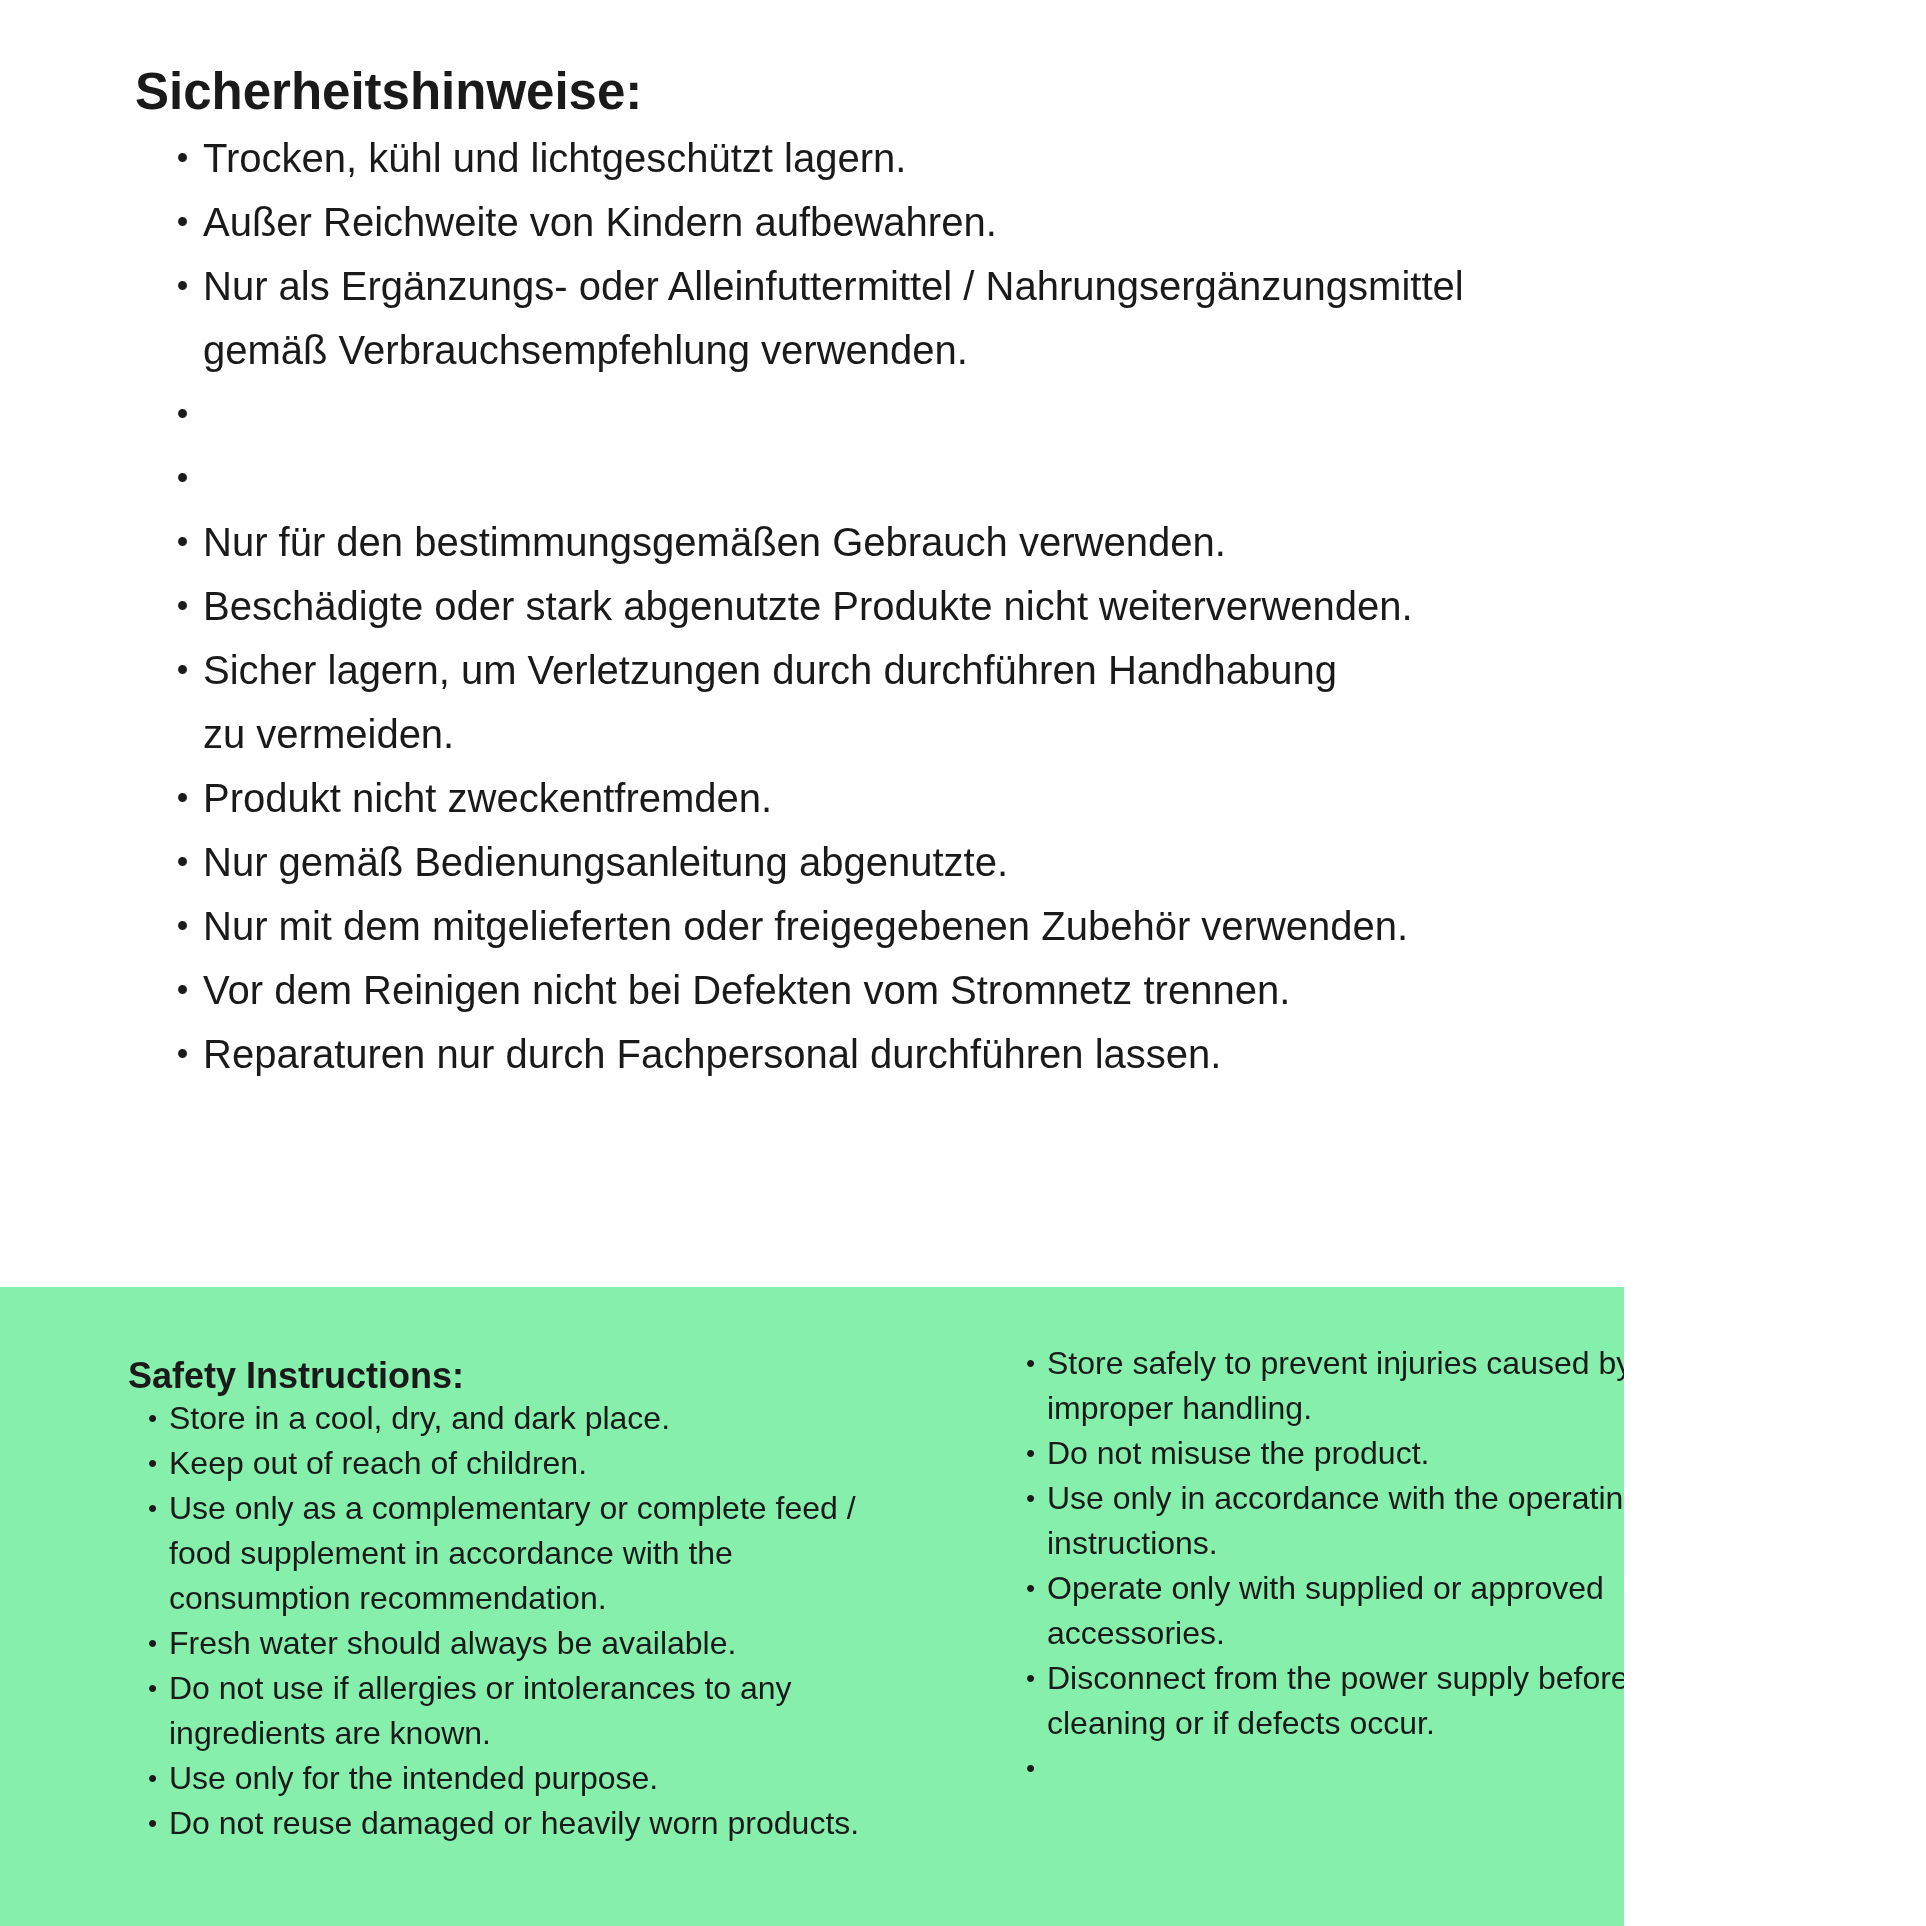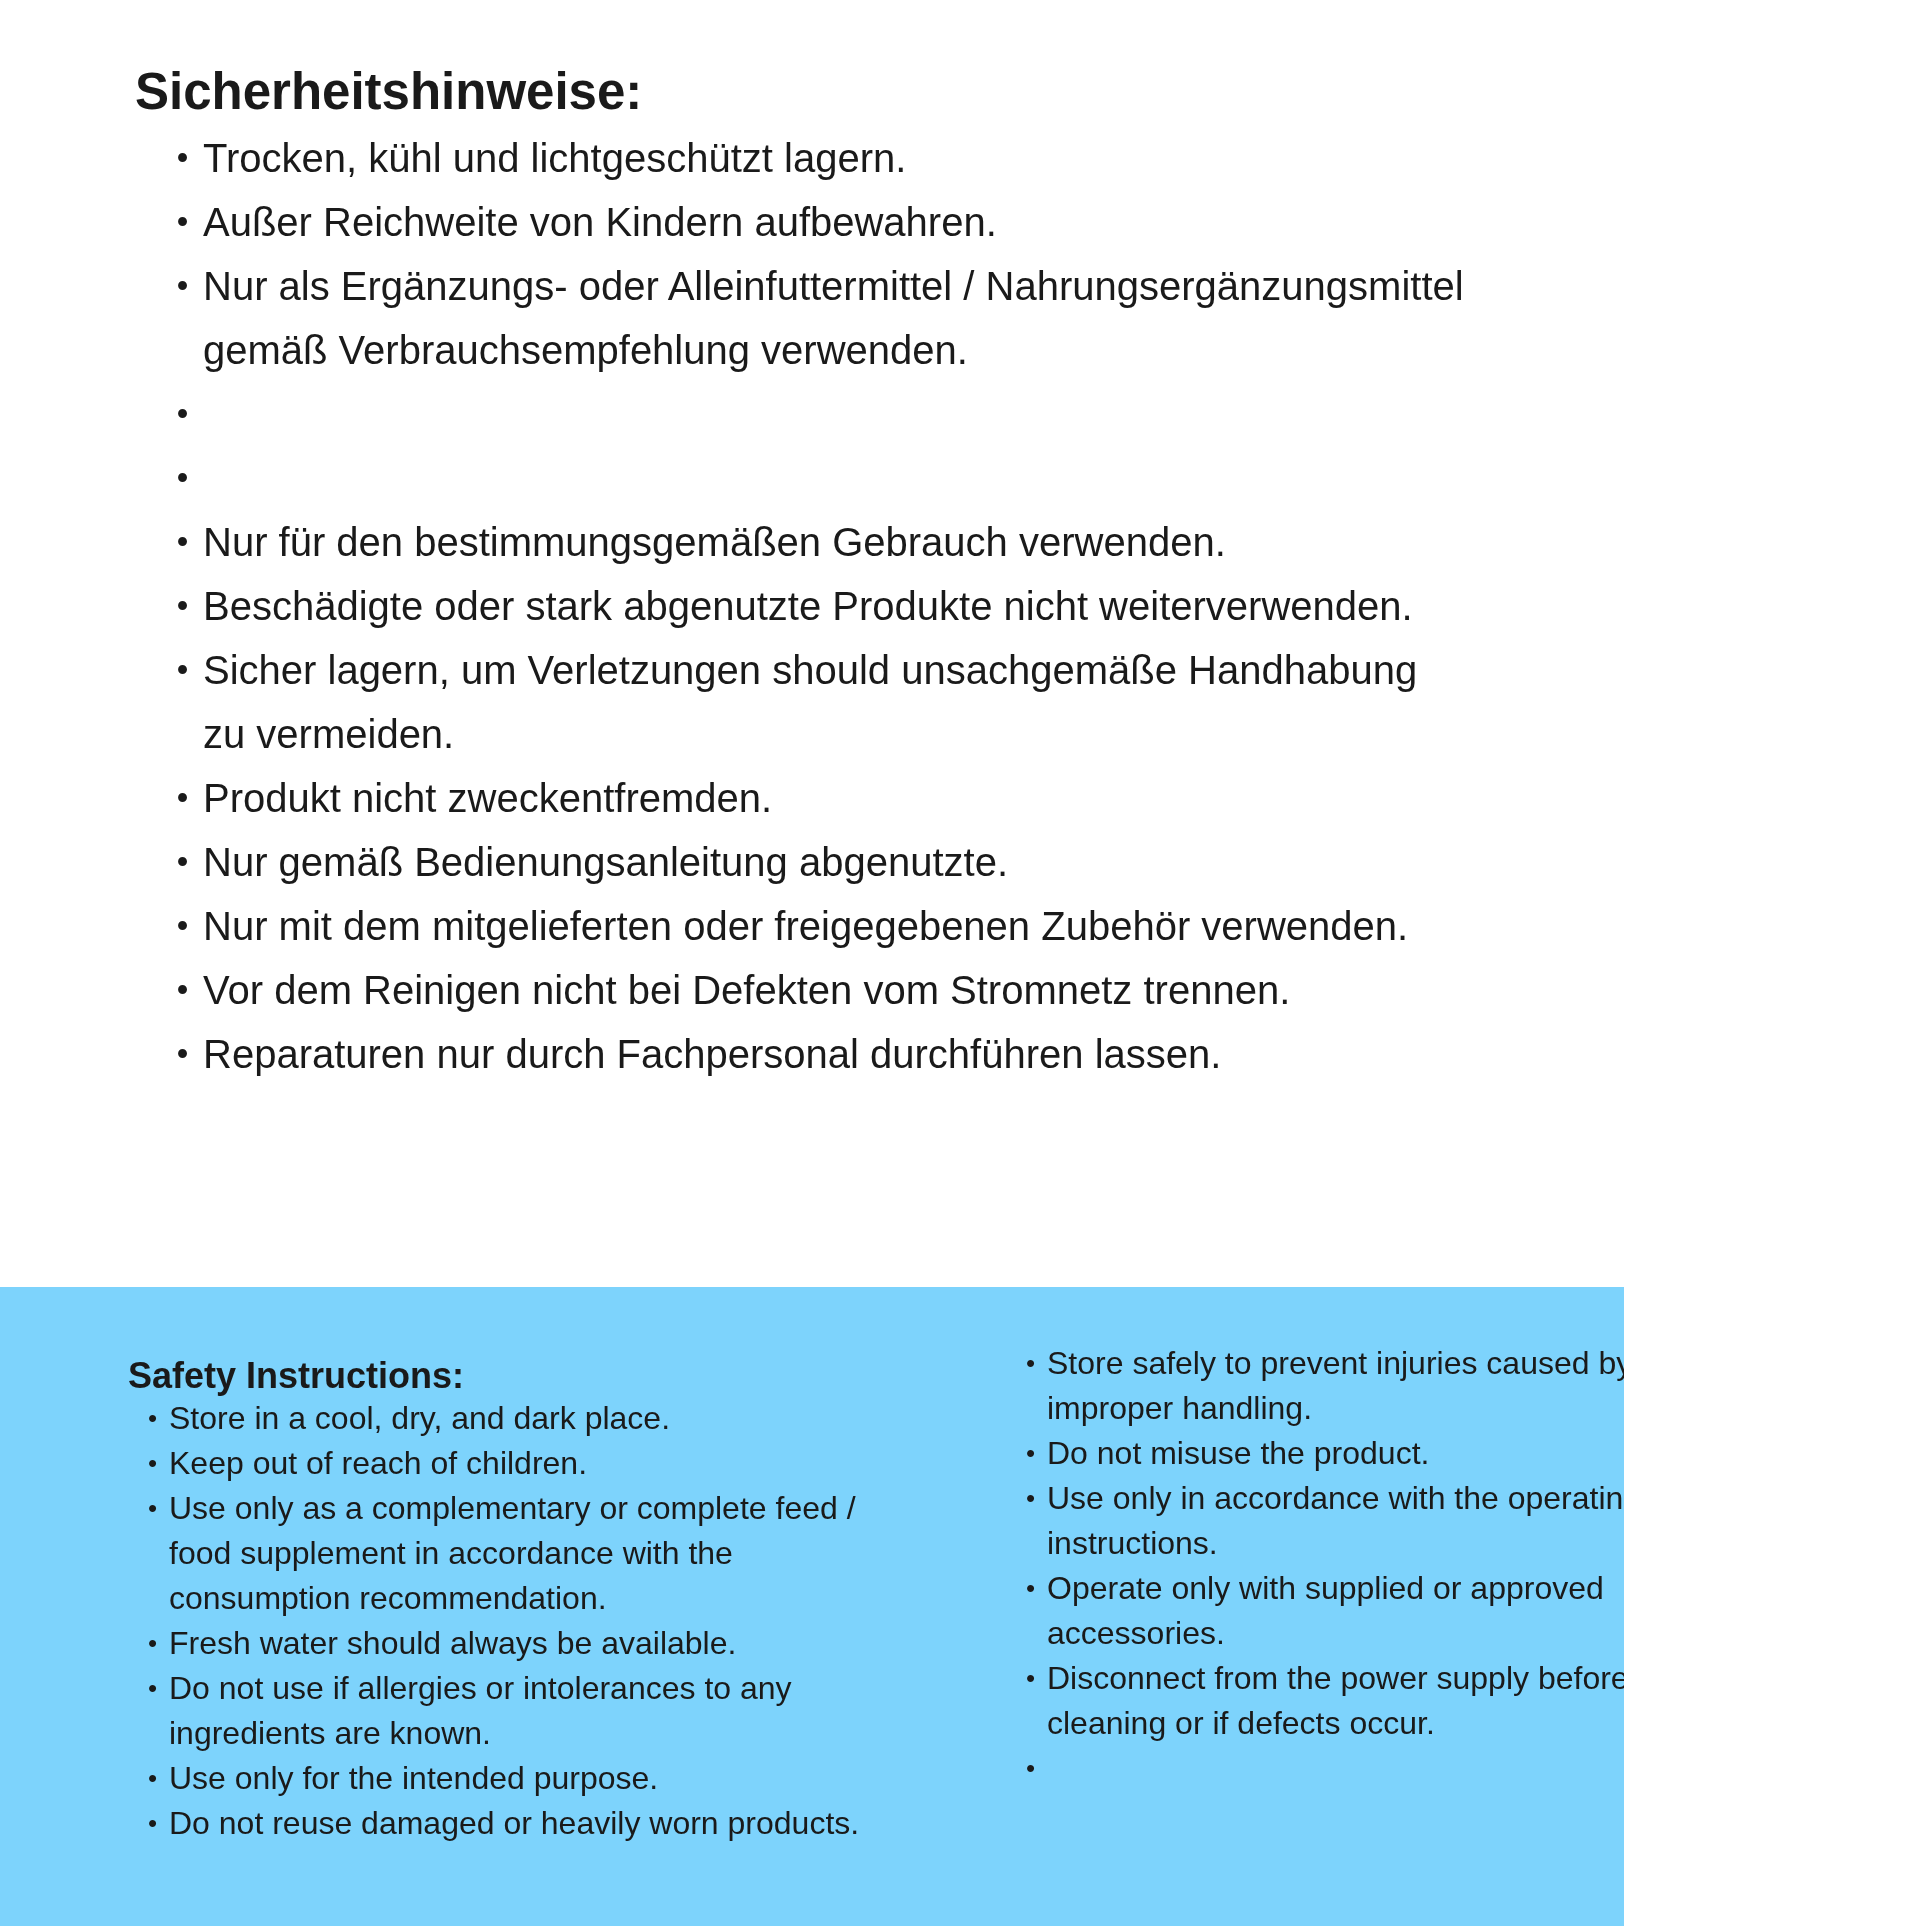--- a/index.html
+++ b/index.html
@@ -93,21 +93,21 @@
       <li>
         <span class="dot">•</span>
         <span class="txt">Nur für den bestimmungsgemäßen Gebrauch verwenden.</span>
       </li>
       <li>
         <span class="dot">•</span>
         <span class="txt">Beschädigte oder stark abgenutzte Produkte nicht weiterverwenden.</span>
       </li>
       <li>
         <span class="dot">•</span>
-        <span class="txt">Sicher lagern, um Verletzungen should unsachgemäße Handhabung
+        <span class="txt">Sicher lagern, um Verletzungen durch durchführen Handhabung
 zu vermeiden.</span>
       </li>
       <li>
         <span class="dot">•</span>
         <span class="txt">Produkt nicht zweckentfremden.</span>
       </li>
       <li>
         <span class="dot">•</span>
         <span class="txt">Nur gemäß Bedienungsanleitung abgenutzte.</span>
       </li>
@@ -118,21 +118,21 @@
       <li>
         <span class="dot">•</span>
         <span class="txt">Vor dem Reinigen nicht bei Defekten vom Stromnetz trennen.</span>
       </li>
       <li>
         <span class="dot">•</span>
         <span class="txt">Reparaturen nur durch Fachpersonal durchführen lassen.</span>
       </li>
     </ul>
 
-  <div class="gray-band" style="background-color: #7dd3fc;">
+  <div class="gray-band" style="background-color: #86efac;">
 
     <h2 class="heading-en">Safety Instructions:</h2>
 
     <ul class="bullet-list list-en list-en-left">
         <li>
           <span class="dot">•</span>
           <span class="txt">Store in a cool, dry, and dark place.</span>
         </li>
         <li>
           <span class="dot">•</span>

